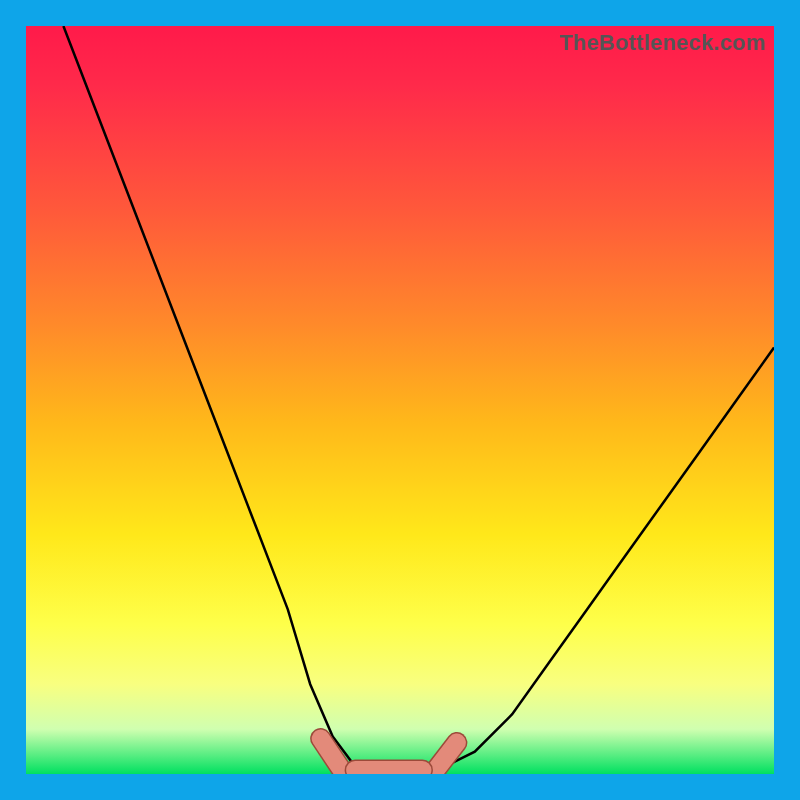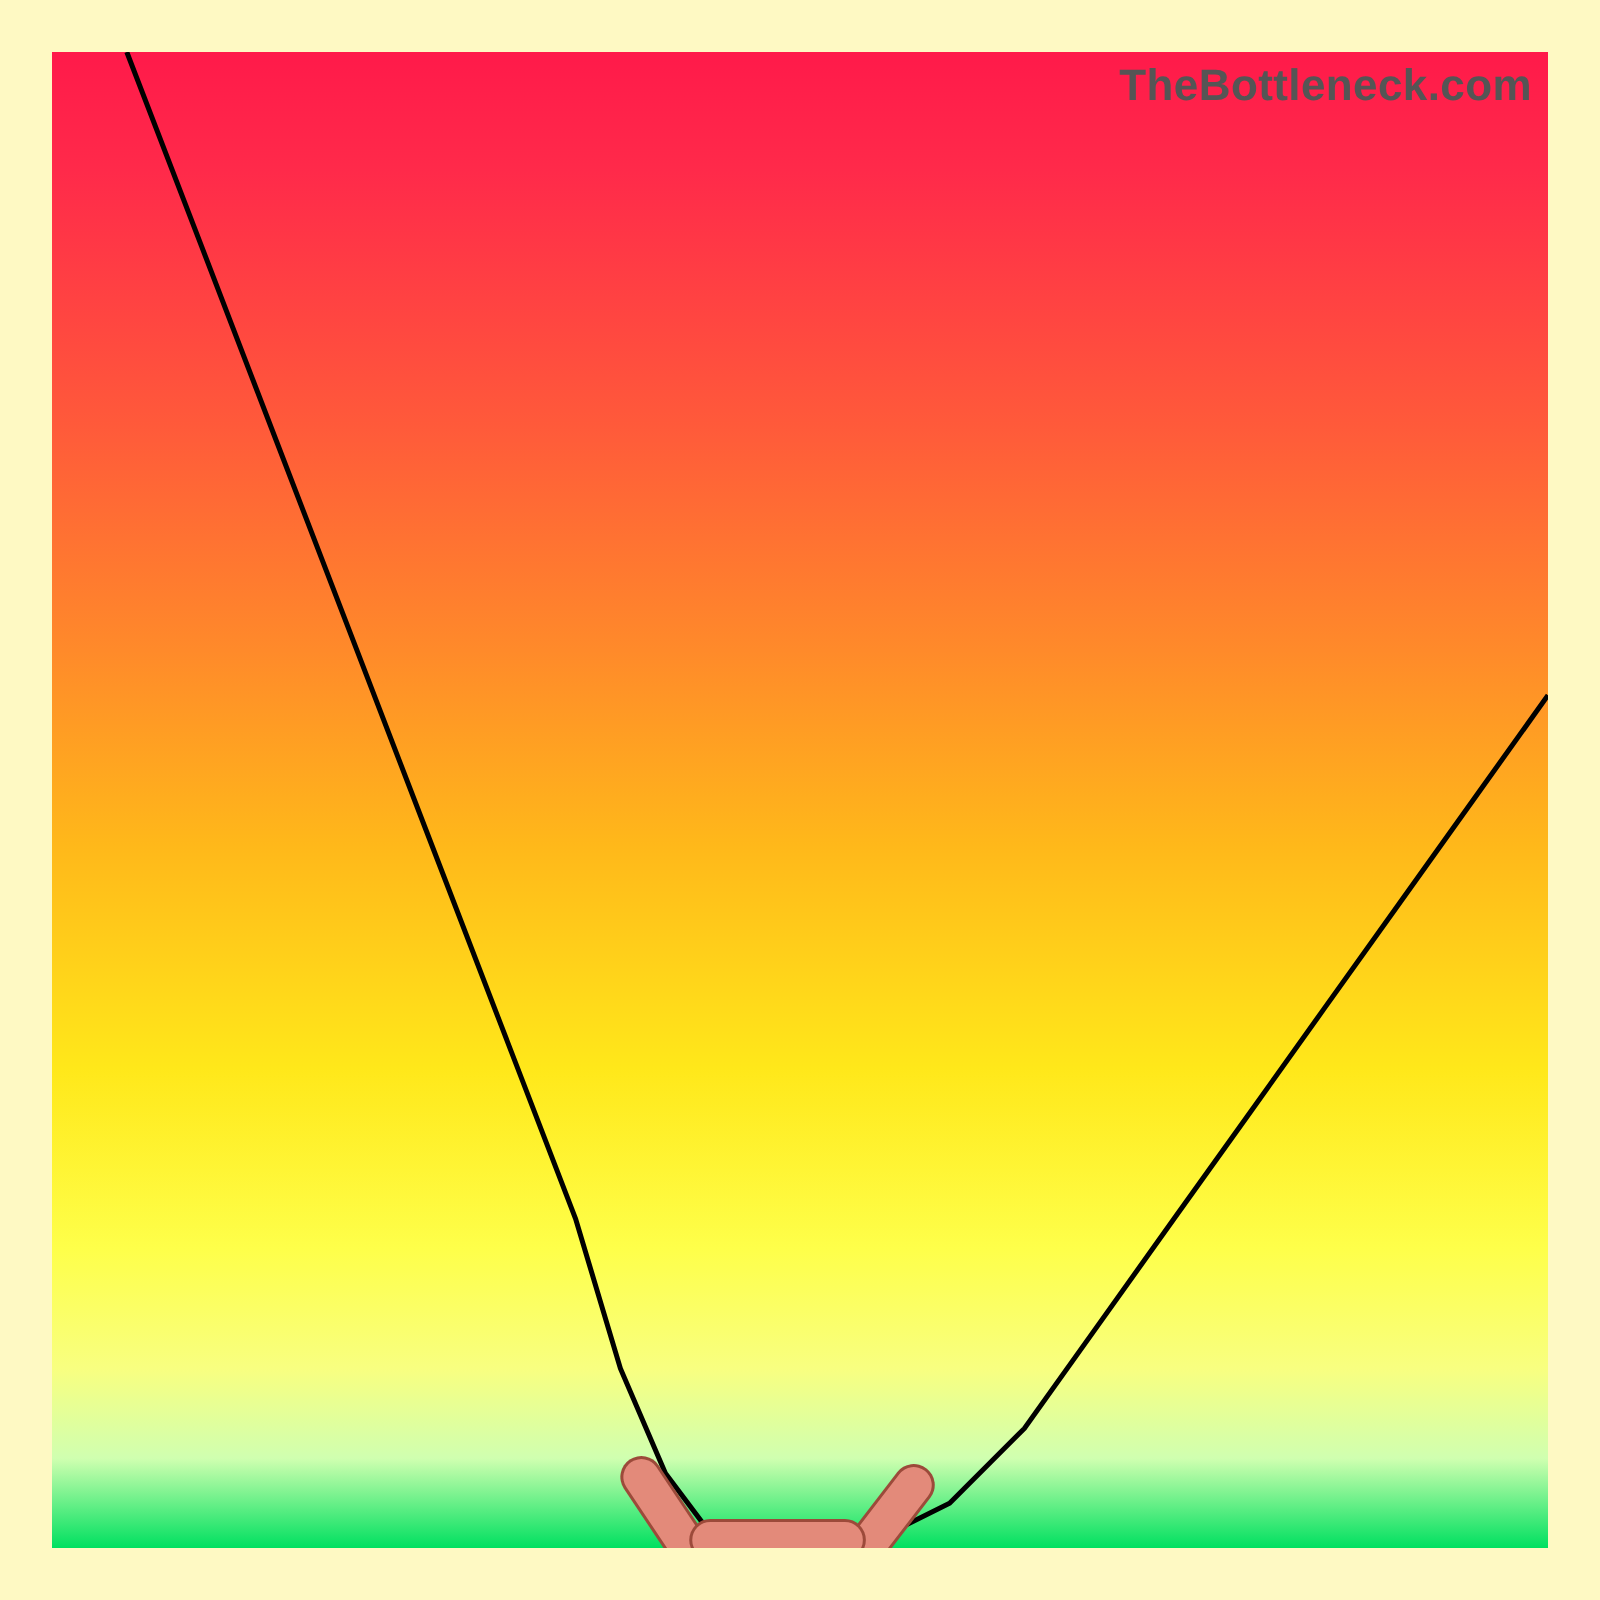--- a/index.html
+++ b/index.html
@@ -1,20 +1,20 @@
 <!DOCTYPE html>
 <html><head>
 <meta charset="utf-8">
 <style>
   * { margin: 0; padding: 0; box-sizing: border-box; }
   html, body { width: 800px; height: 800px; overflow: hidden; }
   .frame {
     width: 800px;
     height: 800px;
-    background: #fef9c3;
+    background: #0ea5e9;
     position: relative;
     text-align: center;
   }
   .plot {
     position: absolute;
     left: 26px;
     top: 26px;
     width: 748px;
     height: 748px;
     background: linear-gradient(to bottom,

